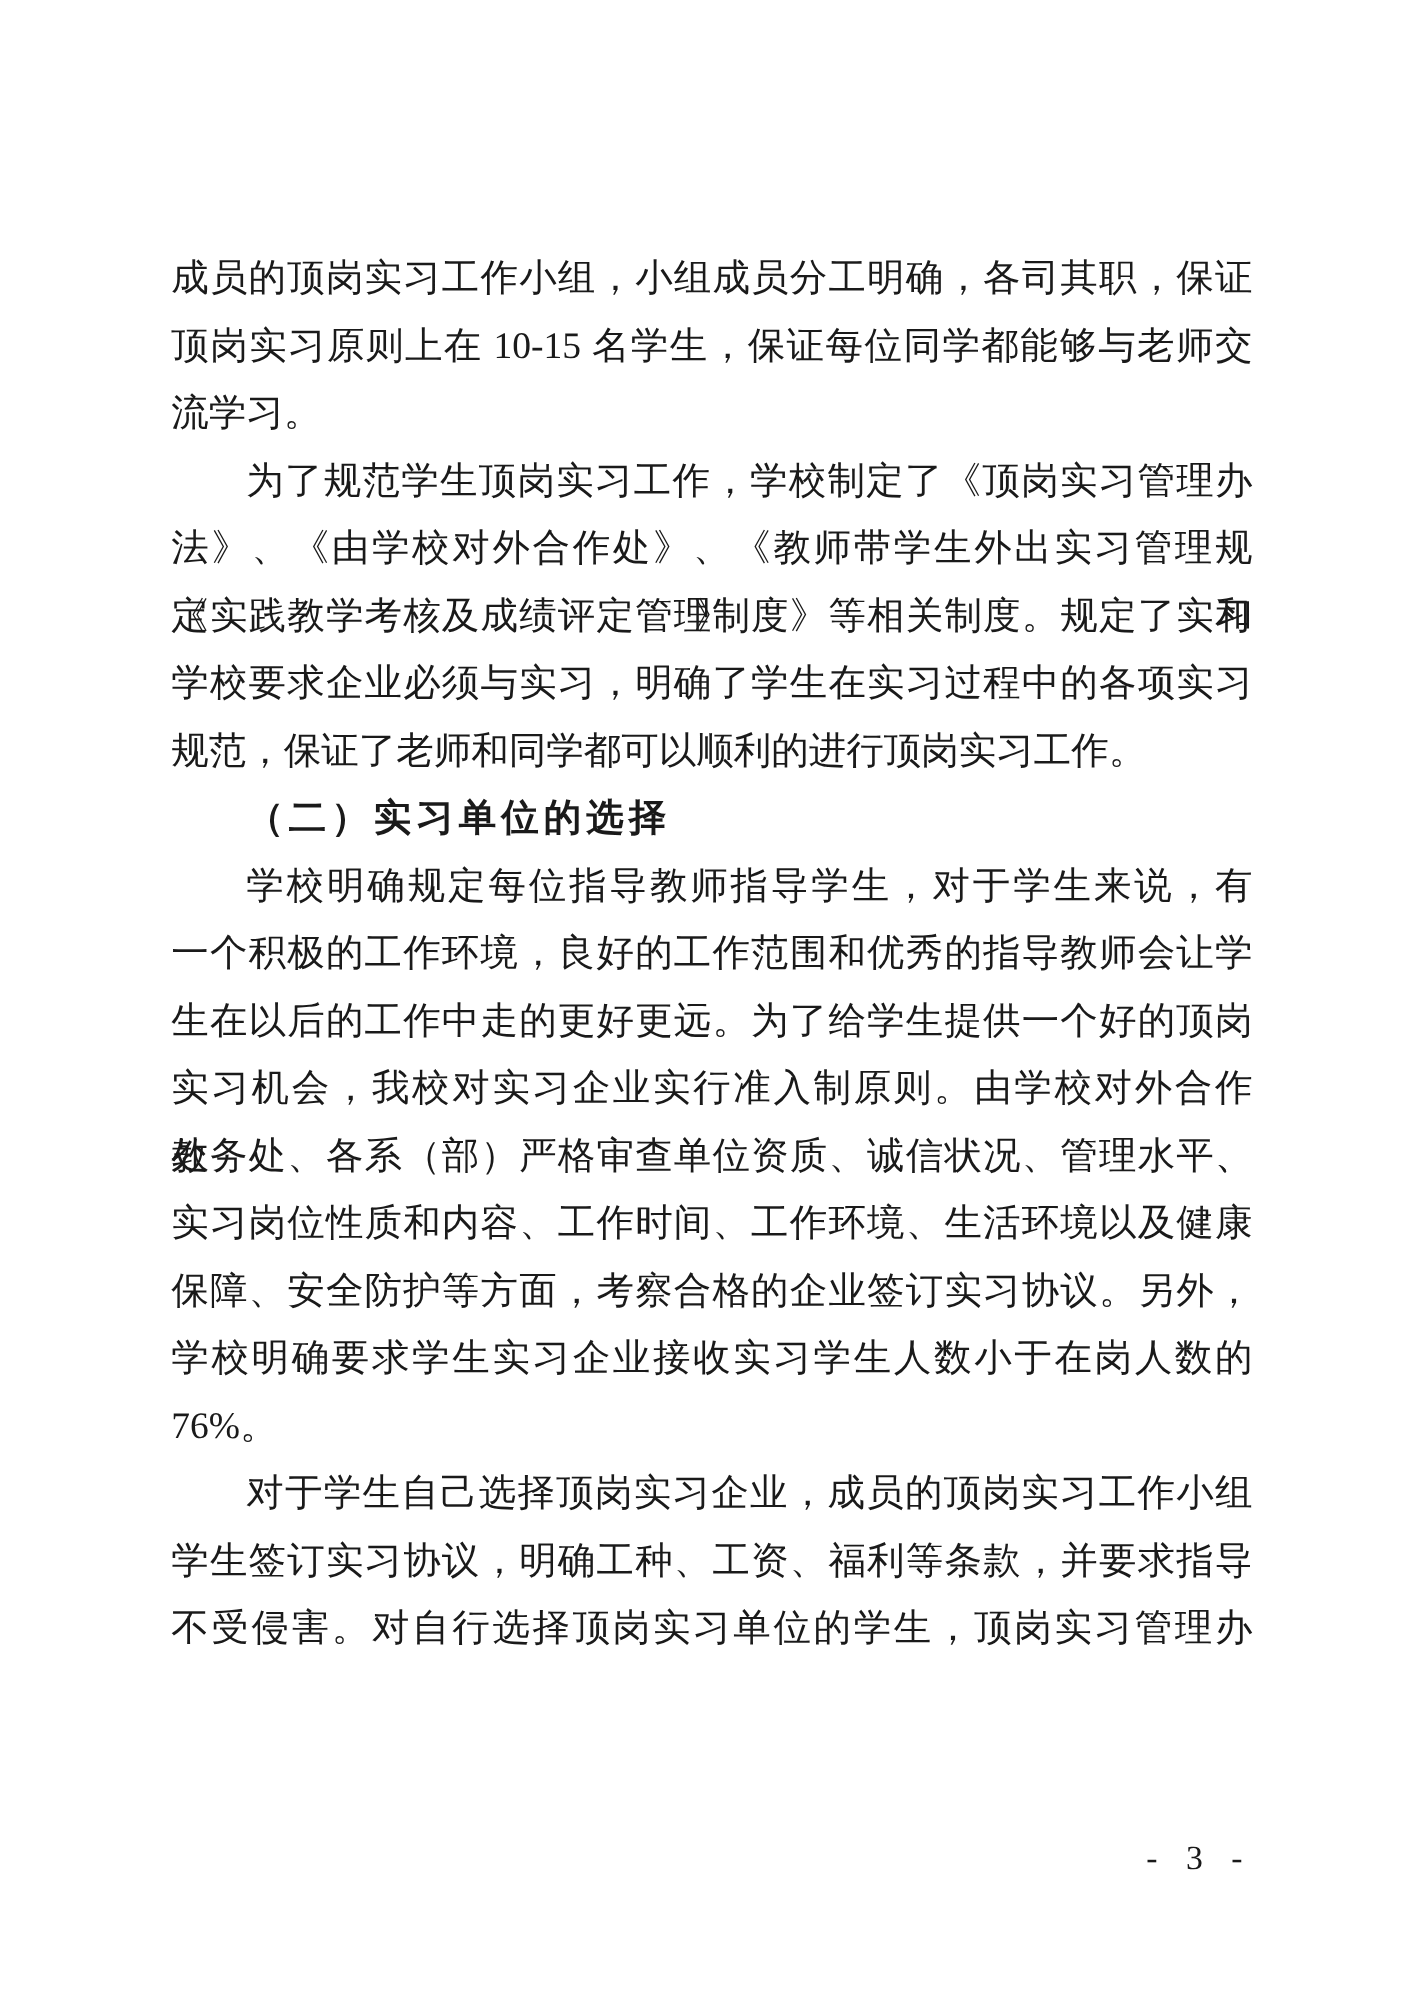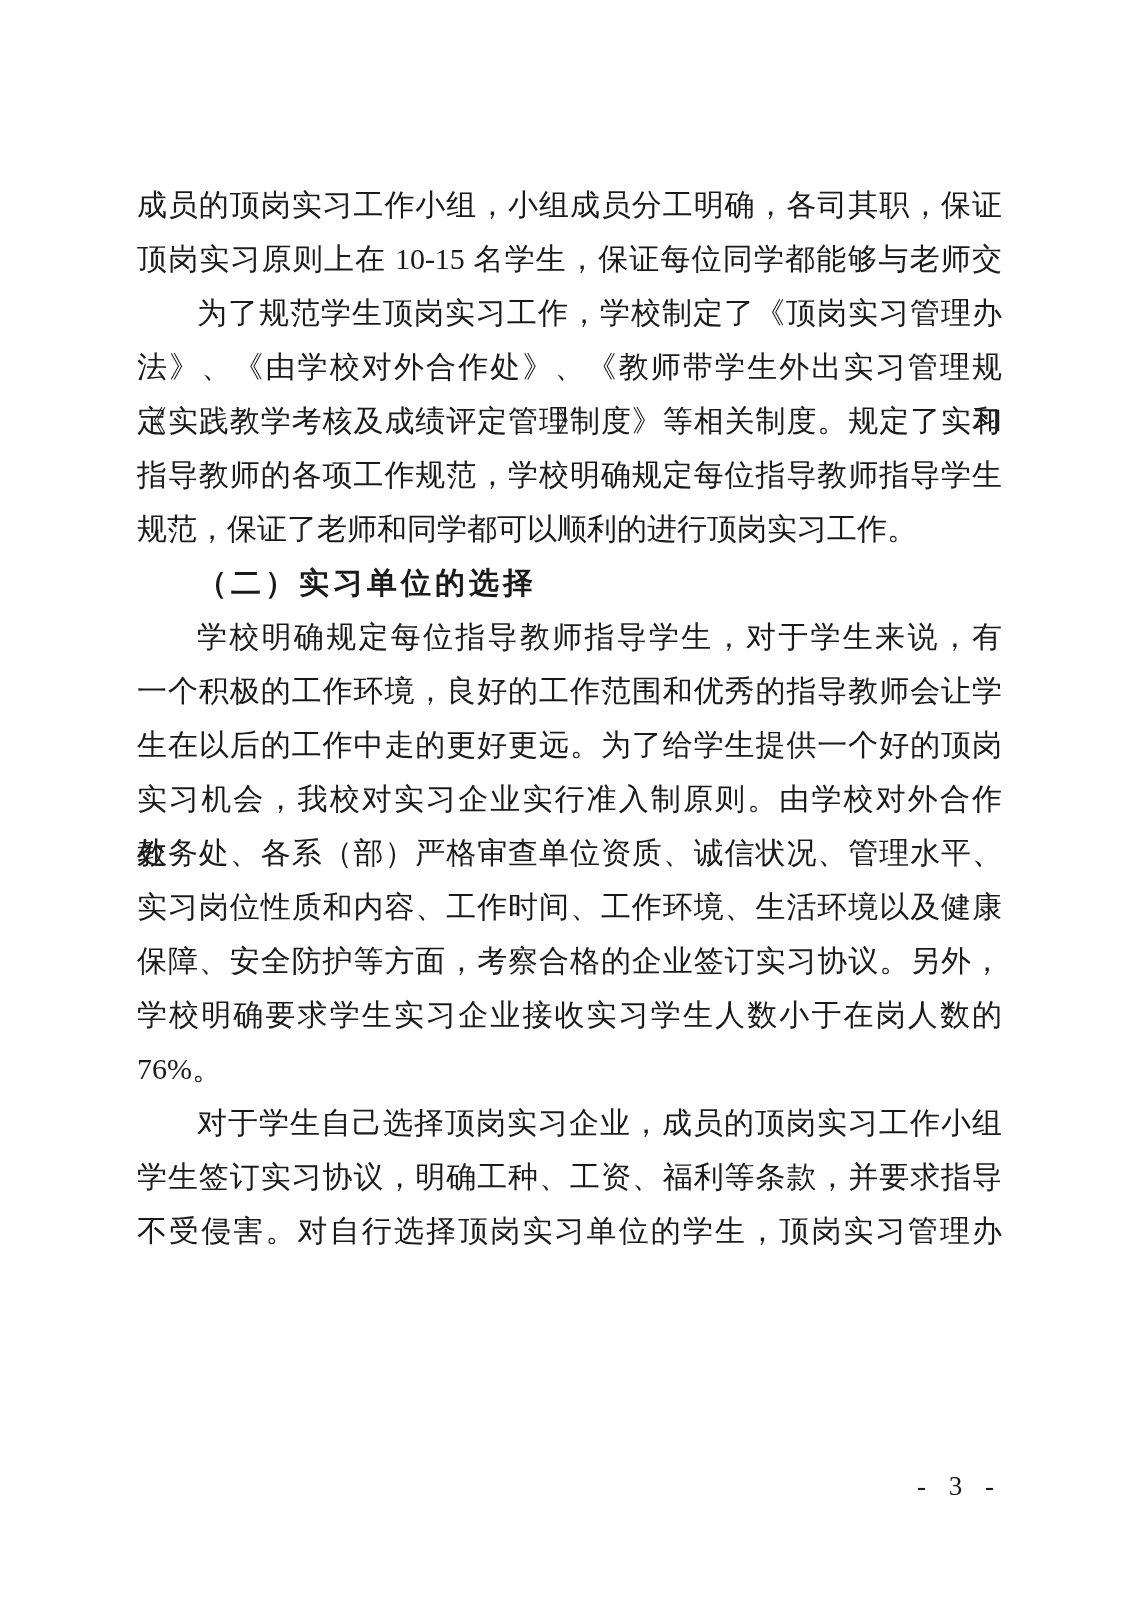--- a/index.html
+++ b/index.html
@@ -12,21 +12,21 @@
     width: 1131px;
     height: 1600px;
     background: #ffffff;
     overflow: hidden;
     font-family: "Liberation Serif", "DejaVu Serif", serif;
     color: #1a1a1a;
   }
   .text-body {
     position: absolute;
     left: 137px;
-    top: 178px;
+    top: 196px;
     width: 865px;
   }
   .line {
     font-size: 30px;
     line-height: 54px;
     height: 54px;
     white-space: nowrap;
     text-align: justify;
   }
   .line.fill {
@@ -56,24 +56,25 @@
     color: #1a1a1a;
   }
 </style>
 </head>
 <body>
 
 <div class="page">
   <div class="text-body">
       <div class="line fill">成员的顶岗实习工作小组，小组成员分工明确，各司其职，保证</div>
       <div class="line fill">顶岗实习原则上在 10-15 名学生，保证每位同学都能够与老师交</div>
+      <div class="line short">流学习。</div>
       <div class="line fill indent">为了规范学生顶岗实习工作，学校制定了《顶岗实习管理办</div>
       <div class="line fill">法》、《由学校对外合作处》、《教师带学生外出实习管理规定》和</div>
       <div class="line fill">《实践教学考核及成绩评定管理制度》等相关制度。规定了实习</div>
-      <div class="line fill">指导教师的各项工作规范，学校明确规定每位指导教师指导学生</div>
+      <div class="line fill">学校要求企业必须与实习，明确了学生在实习过程中的各项实习</div>
       <div class="line short">规范，保证了老师和同学都可以顺利的进行顶岗实习工作。</div>
       <div class="line short heading indent">（二）实习单位的选择</div>
       <div class="line fill indent">学校明确规定每位指导教师指导学生，对于学生来说，有</div>
       <div class="line fill">一个积极的工作环境，良好的工作范围和优秀的指导教师会让学</div>
       <div class="line fill">生在以后的工作中走的更好更远。为了给学生提供一个好的顶岗</div>
       <div class="line fill">实习机会，我校对实习企业实行准入制原则。由学校对外合作处、</div>
       <div class="line fill">教务处、各系（部）严格审查单位资质、诚信状况、管理水平、</div>
       <div class="line fill">实习岗位性质和内容、工作时间、工作环境、生活环境以及健康</div>
       <div class="line fill">保障、安全防护等方面，考察合格的企业签订实习协议。另外，</div>
       <div class="line fill">学校明确要求学生实习企业接收实习学生人数小于在岗人数的</div>

